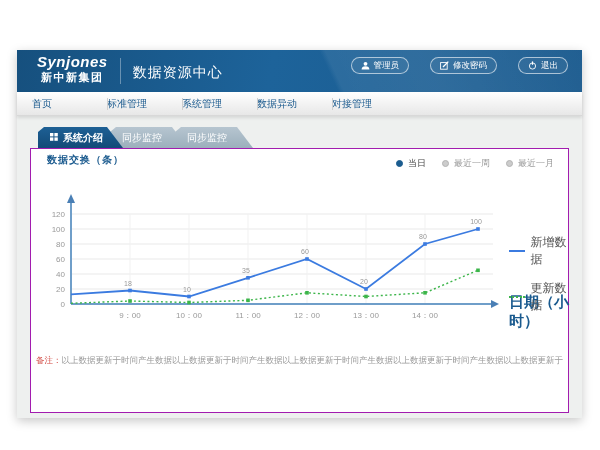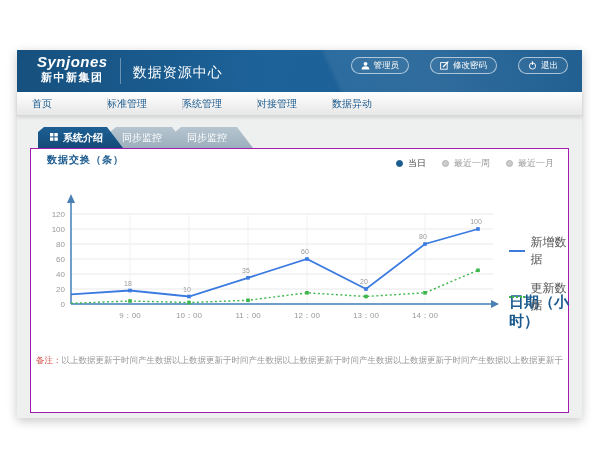--- a/index.html
+++ b/index.html
@@ -119,22 +119,22 @@
         </span>
         <span>退出</span>
       </div>
     </div>
   </div>
 
   <div class="nav">
     <div class="nav-item">首页</div>
     <div class="nav-item">标准管理</div>
     <div class="nav-item">系统管理</div>
+    <div class="nav-item">数据异动</div>
     <div class="nav-item">对接管理</div>
-    <div class="nav-item">数据异动</div>
   </div>
 
   <div class="content">
 
     <div class="tabs">
       <div class="tab active">
         <span class="tab-icon">
           <svg width="8" height="8" viewBox="0 0 8 8">
               <rect x="0" y="0" width="3.4" height="3.4" fill="#fff"></rect>
               <rect x="4.4" y="0" width="3.4" height="3.4" fill="#fff"></rect>

